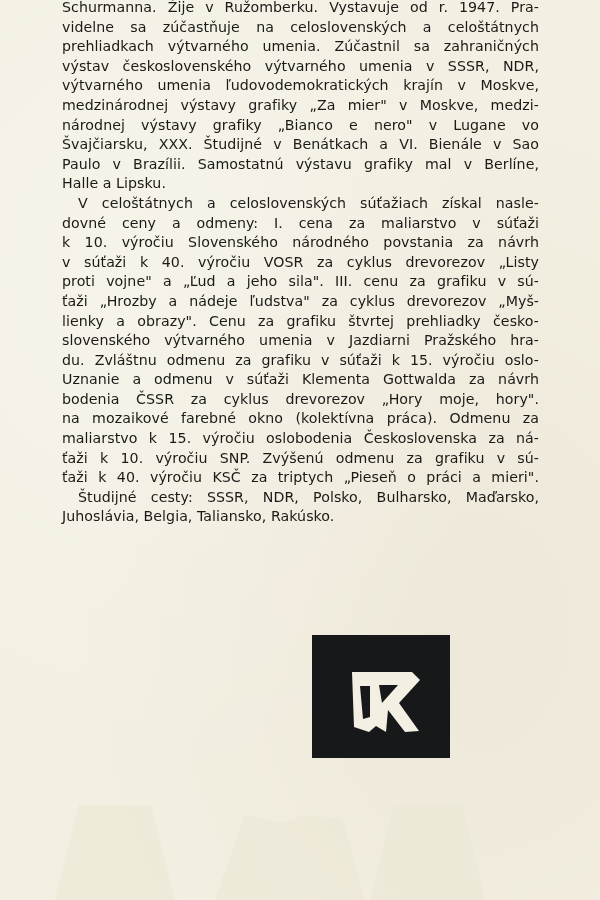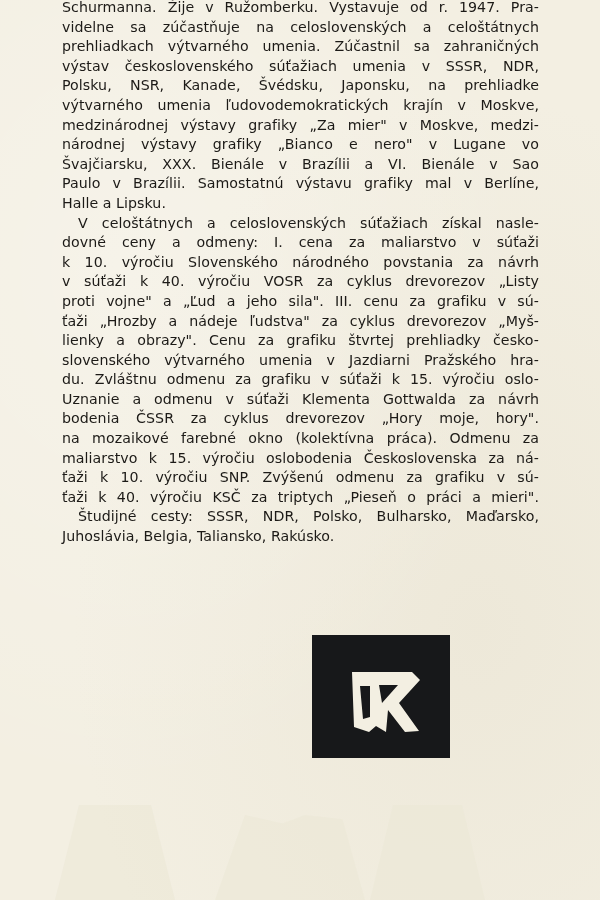--- a/index.html
+++ b/index.html
@@ -74,26 +74,25 @@
 <div class="page-grain"></div>
 
 <div class="showthrough" style="left:55px;top:805px;width:120px;height:95px;clip-path:polygon(20% 0,80% 0,100% 100%,0 100%);"></div>
 <div class="showthrough" style="left:215px;top:815px;width:150px;height:85px;clip-path:polygon(20% 0,45% 10%,60% 0,85% 5%,100% 100%,0 100%);"></div>
 <div class="showthrough" style="left:370px;top:805px;width:115px;height:95px;clip-path:polygon(20% 0,80% 0,100% 100%,0 100%);"></div>
 
 <div class="text-column">
   <span class="line">Schurmanna. Žije v Ružomberku. Vystavuje od r. 1947. Pra-</span>
   <span class="line">videlne sa zúčastňuje na celoslovenských a celoštátnych</span>
   <span class="line">prehliadkach výtvarného umenia. Zúčastnil sa zahraničných</span>
-  <span class="line">výstav československého súťažiach umenia v SSSR, NDR,</span>
-  <span class="line">Polsku, NSR, Kanade, Švédsku, Japonsku, na prehliadke</span>
+  <span class="line">výstav československého výtvarného umenia v SSSR, NDR,</span>
   <span class="line">výtvarného umenia ľudovodemokratických krajín v Moskve,</span>
   <span class="line">medzinárodnej výstavy grafiky „Za mier" v Moskve, medzi-</span>
   <span class="line">národnej výstavy grafiky „Bianco e nero" v Lugane vo</span>
-  <span class="line">Švajčiarsku, XXX. Bienále v Brazílii a VI. Bienále v Sao</span>
+  <span class="line">Švajčiarsku, XXX. Študijné v Benátkach a VI. Bienále v Sao</span>
   <span class="line">Paulo v Brazílii. Samostatnú výstavu grafiky mal v Berlíne,</span>
   <span class="line last">Halle a Lipsku.</span>
   <span class="line indent">V celoštátnych a celoslovenských súťažiach získal nasle-</span>
   <span class="line">dovné ceny a odmeny: I. cena za maliarstvo v súťaži</span>
   <span class="line">k 10. výročiu Slovenského národného povstania za návrh</span>
   <span class="line">v súťaži k 40. výročiu VOSR za cyklus drevorezov „Listy</span>
   <span class="line">proti vojne" a „Ľud a jeho sila". III. cenu za grafiku v sú-</span>
   <span class="line">ťaži „Hrozby a nádeje ľudstva" za cyklus drevorezov „Myš-</span>
   <span class="line">lienky a obrazy". Cenu za grafiku štvrtej prehliadky česko-</span>
   <span class="line">slovenského výtvarného umenia v Jazdiarni Pražského hra-</span>

